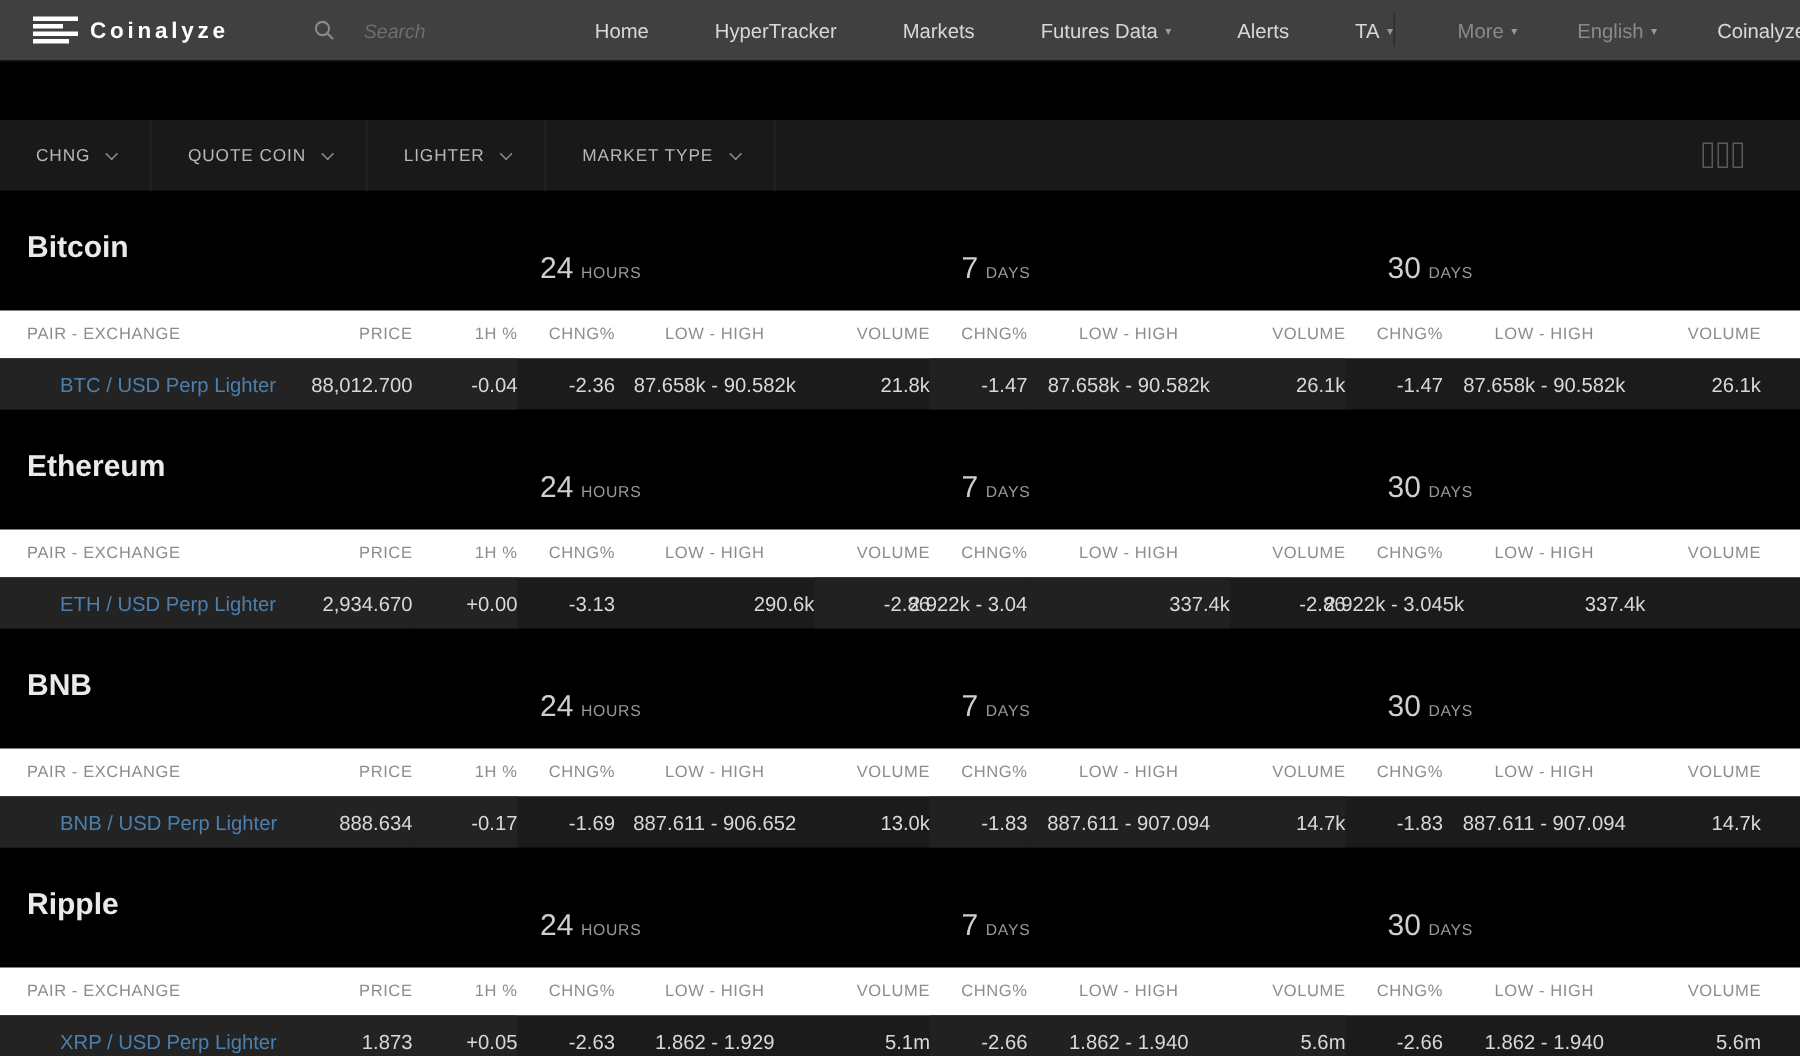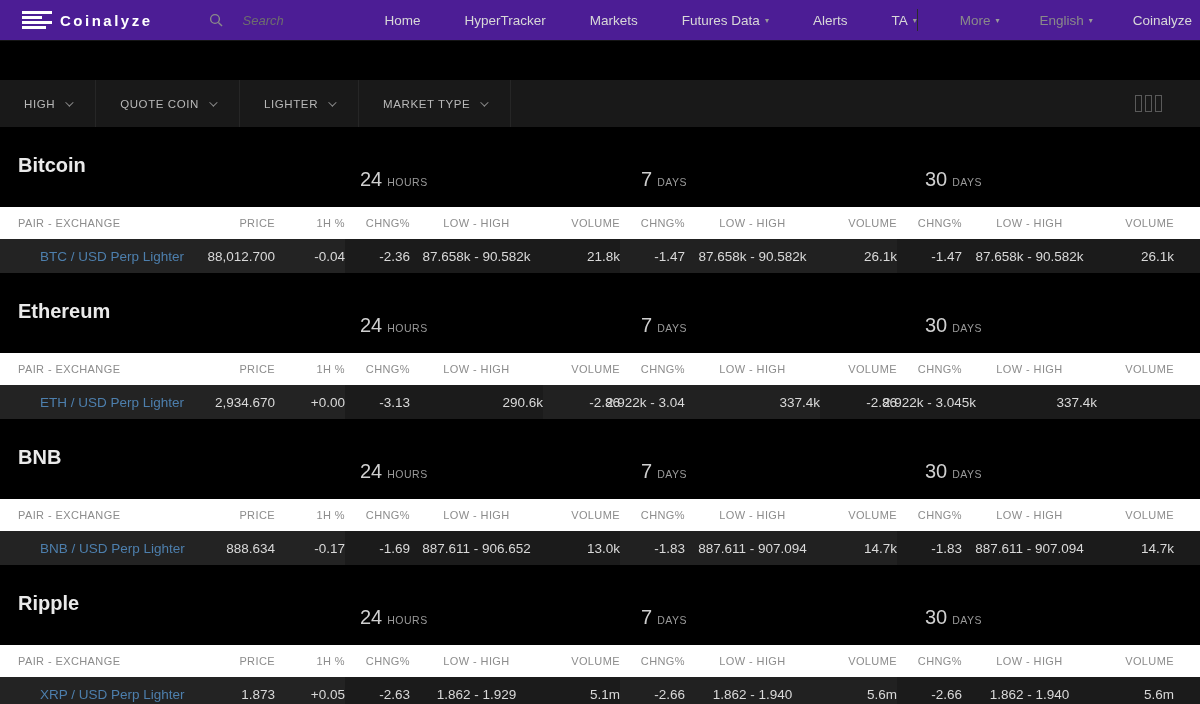--- a/index.html
+++ b/index.html
@@ -1,34 +1,34 @@
 <!DOCTYPE html>
 <html><head>
 <meta charset="utf-8">
 <style>
   * { margin:0; padding:0; box-sizing:border-box; }
   html,body { width:1200px; height:704px; background:#000; overflow:hidden;
     font-family:"Liberation Sans", sans-serif; }
 
   
-  .topnav { height:41px; background:#4c1d95; display:flex; align-items:center;
+  .topnav { height:41px; background:#404040; display:flex; align-items:center;
     border-bottom:1px solid #151515; }
   .logo-wrap { display:flex; align-items:center; gap:8px; padding:0 20px 0 22px; cursor:pointer; }
   .logo-bars { display:flex; flex-direction:column; gap:2px; }
   .logo-bars span { display:block; height:3px; background:#fff; }
   .logo-bars .b1 { width:30px; } .logo-bars .b2 { width:20px; }
   .logo-bars .b3 { width:30px; } .logo-bars .b4 { width:24px; }
   .logo-text { color:#fff; font-size:15px; font-weight:600; letter-spacing:2.5px; }
   .vdiv { width:1px; height:22px; background:#2b2b2b; }
   .search-wrap { display:flex; align-items:center; gap:20px; margin-left:36px; width:150px; }
   .search-wrap svg { flex:0 0 auto; }
   .search-input { background:transparent; border:none; outline:none; color:#bbb;
     font-style:italic; font-size:13px; width:110px; font-family:"Liberation Sans",sans-serif; }
   .search-input::placeholder { color:#6e6e6e; }
-  .nav-links { display:flex; align-items:center; gap:44px; margin-left:32px; }
+  .nav-links { display:flex; align-items:center; gap:44px; margin-left:44px; }
   .nav-item { color:#d8d8d8; font-size:13.5px; cursor:pointer; display:flex; align-items:center; gap:5px; white-space:nowrap; }
   .caret { font-size:8px; color:#9a9a9a; }
   .nav-right { margin-left:auto; display:flex; align-items:center; gap:40px; padding-right:28px; }
   .nav-right .vdiv { margin-right:2px; }
   .nav-item.muted { color:#8a8a8a; }
   .nav-right .nav-item:last-child { color:#d8d8d8; }
 
   
   .strip { height:39px; background:#000; }
 
@@ -136,21 +136,21 @@
   </span>
 </span>
   </div>
 </header>
 
 <div class="strip"></div>
 
 <div class="filterbar">
   <span id="filters-mount" style="display:flex;align-items:stretch;">
   <span class="filter-item">
-    <span>HIGH</span>
+    <span>CHNG</span>
     <span class="chev"></span>
   </span>
 
   <span class="filter-item">
     <span>QUOTE COIN</span>
     <span class="chev"></span>
   </span>
 
   <span class="filter-item">
     <span>LIGHTER</span>

